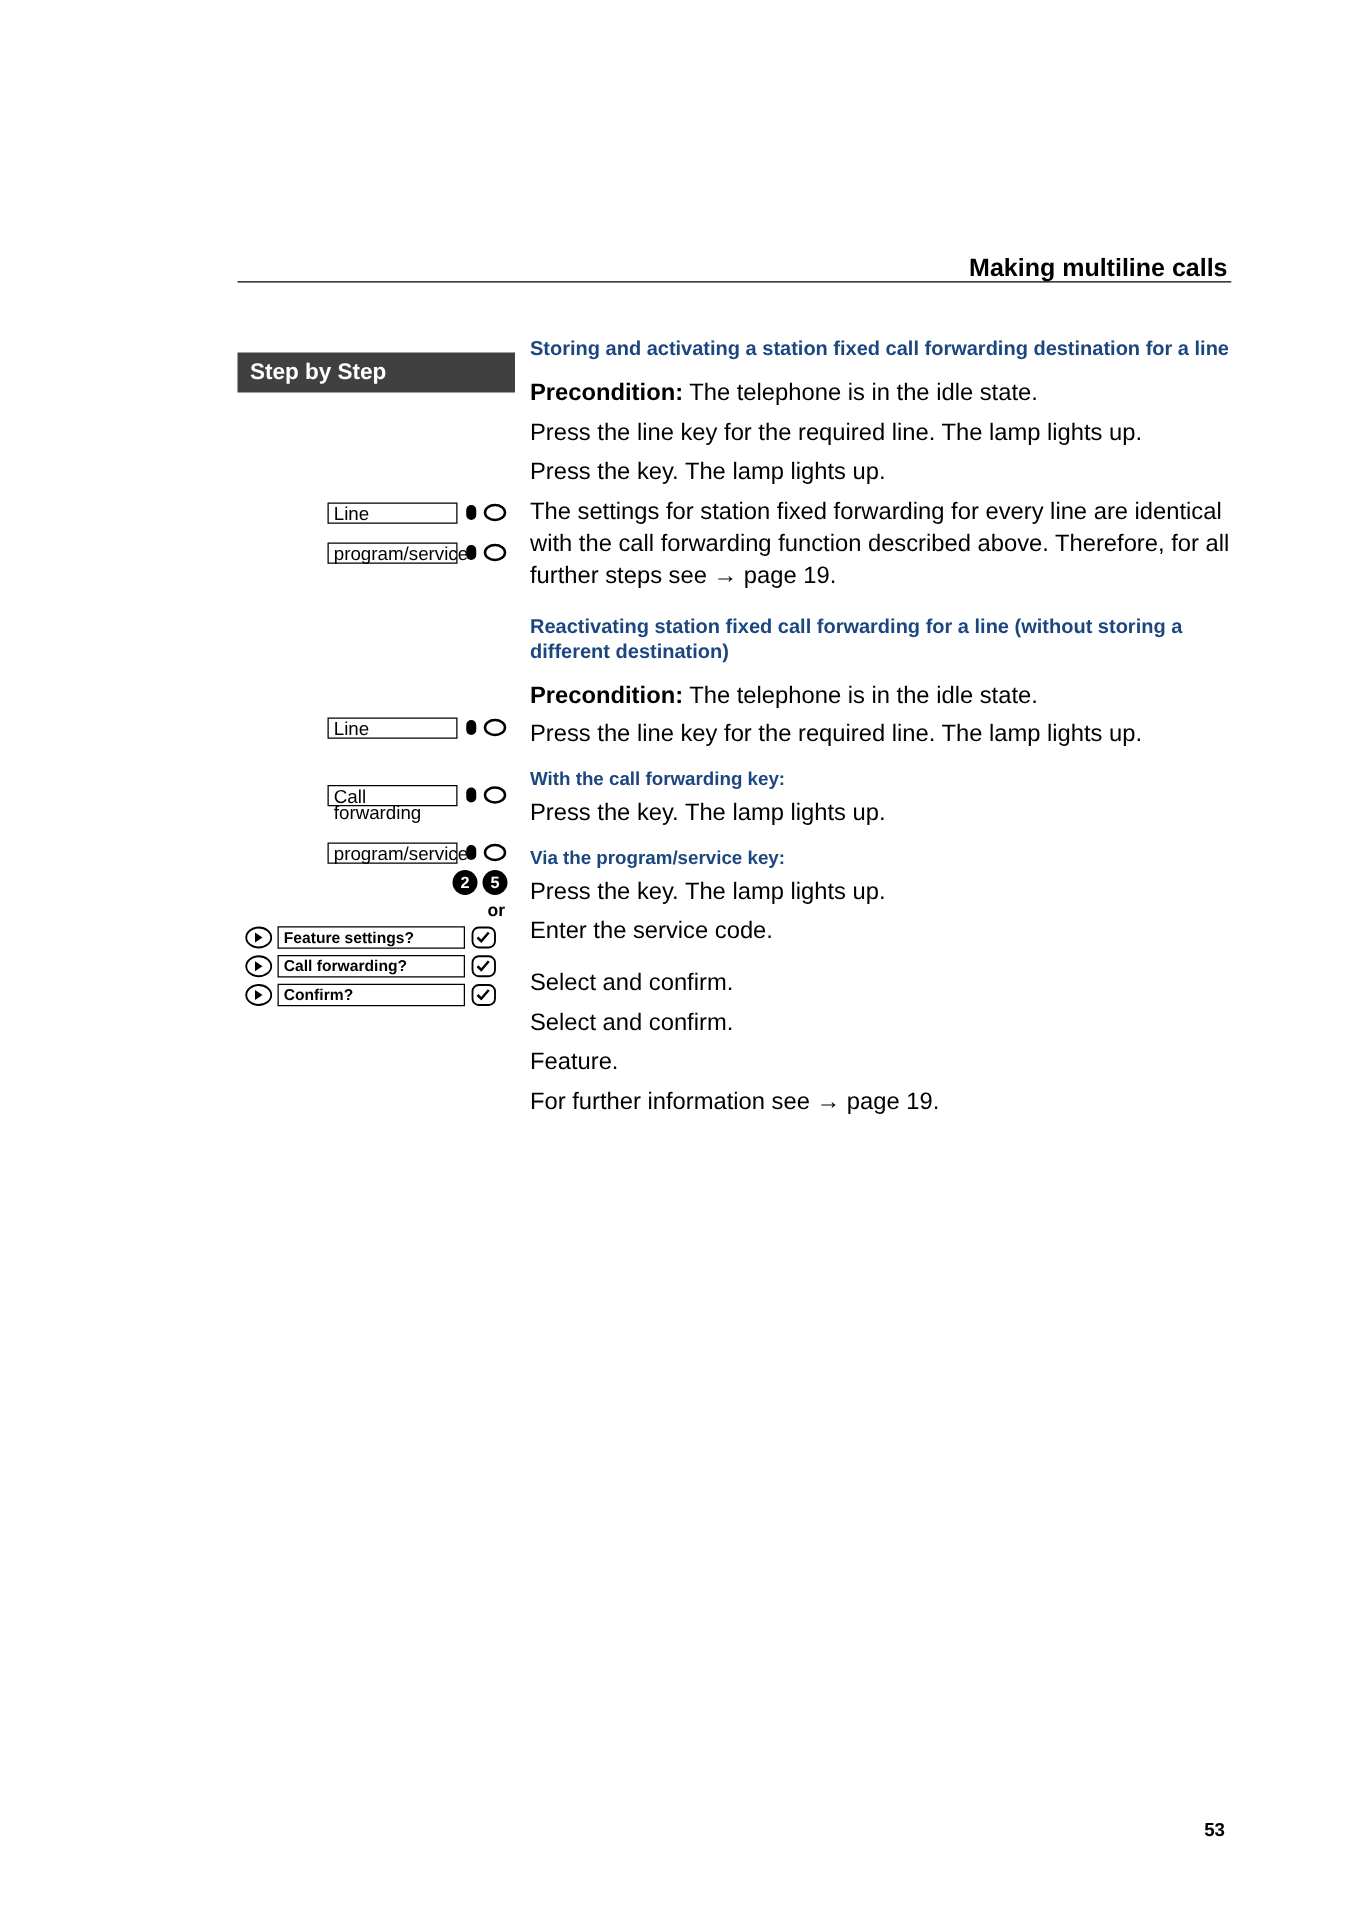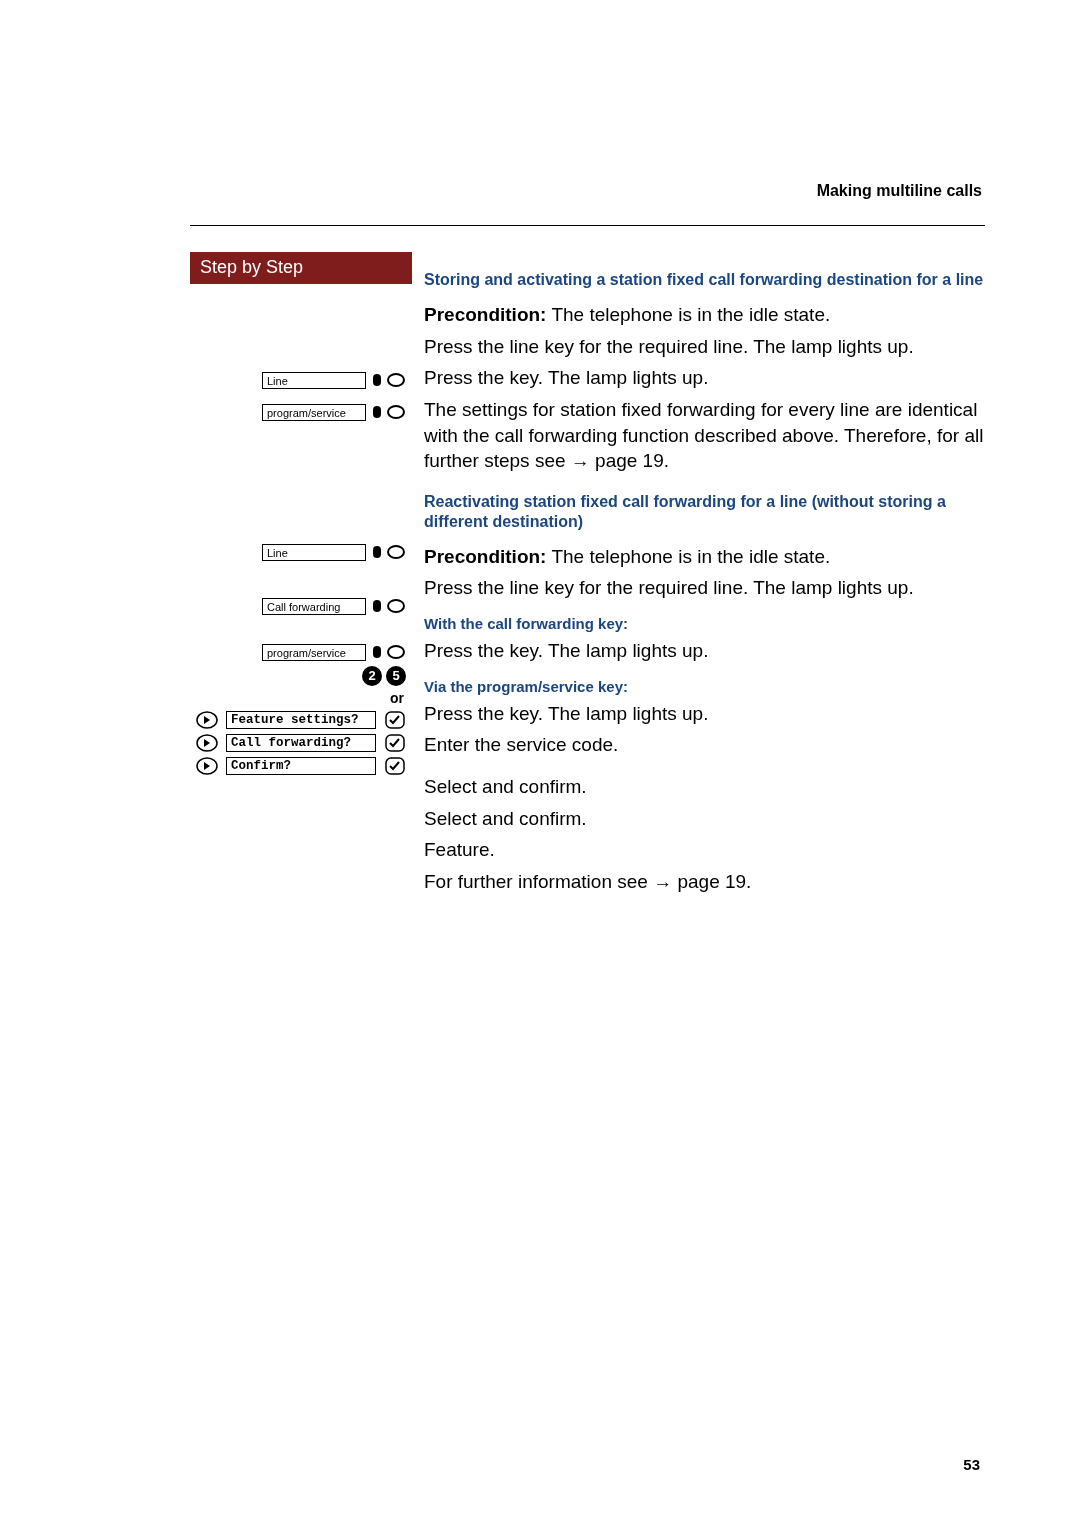--- a/index.html
+++ b/index.html
@@ -20,46 +20,47 @@
   }
   .topline {
     position: absolute;
     top: 225px;
     left: 190px;
     right: 95px;
     border-top: 1.5px solid #000;
   }
   .headerright {
     position: absolute;
-    top: 182px;
+    top: 204px;
     right: 98px;
     font-weight: bold;
-    font-size: 16px;
+    font-size: 20px;
   }
   .columns {
     display: flex;
     align-items: flex-start;
     margin-top: 32px;
   }
   .leftcol {
     width: 222px;
     flex: none;
     margin-left: 10px;
   }
   .rightcol {
     flex: 1;
     padding-left: 12px;
   }
   .step-header {
-    background: #7f1d1d;
+    background: #404040;
     color: #fff;
-    font-weight: normal;
+    font-weight: bold;
     font-size: 18px;
     padding: 5px 10px 6px 10px;
     font-family: Arial, Helvetica, sans-serif;
+    margin-top: 30px;
   }
   .leftblock {
     box-sizing: border-box;
     padding: 10px 6px 0 6px;
   }
   h2 {
     font-family: Arial, Helvetica, sans-serif;
     font-weight: bold;
     color: #1b4680;
     font-size: 16px;
@@ -76,21 +77,21 @@
   p { margin: 6px 0; line-height: 1.35; font-size: 19px;}
   p.precond b { font-weight: bold; }
   .keyrow {
     display: flex;
     align-items: center;
     justify-content: flex-end;
     margin: 4px 0;
   }
   .keylabelbox {
     border: 1px solid #000;
-    font-size: 11px;
+    font-size: 15px;
     padding: 2px 4px;
     width: 104px;
     height: 17px;
     box-sizing: border-box;
     line-height: 13px;
     background: #fff;
     margin-right: 4px;
   }
   .lamp-icon svg, .key-icon svg { display: block; }
   .lamp-icon { width: 14px; height: 20px; }
@@ -113,23 +114,22 @@
   }
   .orline {
     text-align: right;
     font-weight: bold;
     font-size: 14px;
     margin: 4px 2px;
   }
   .menurow {
     display: flex;
     align-items: center;
-    justify-content: space-between;
+    justify-content: flex-start;
     margin: 3px 0;
-    font-family: Liberation Mono, monospace;
   }
   .arrow-icon {
     width: 22px; height: 20px; flex: none;
     display: flex; align-items: center; justify-content: center;
   }
   .menubox {
     border: 1px solid #000;
     font-size: 12.5px;
     font-weight: bold;
     padding: 2px 4px;

